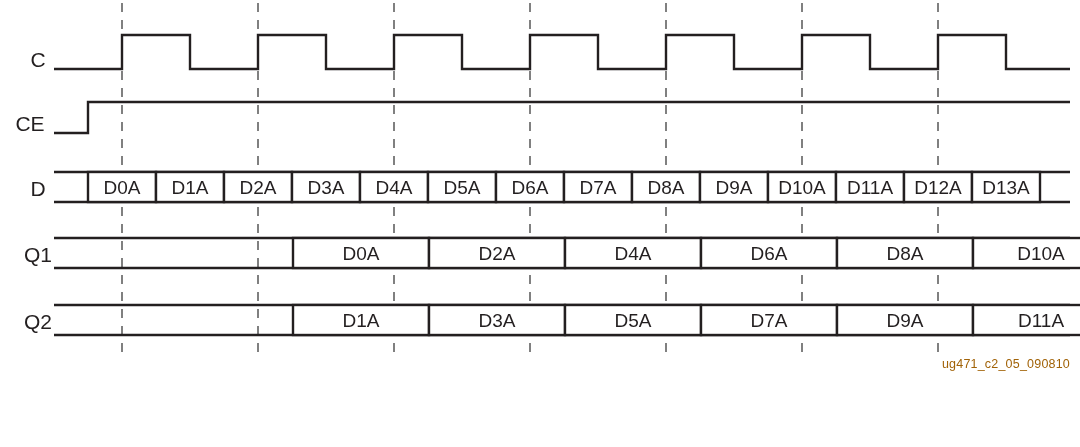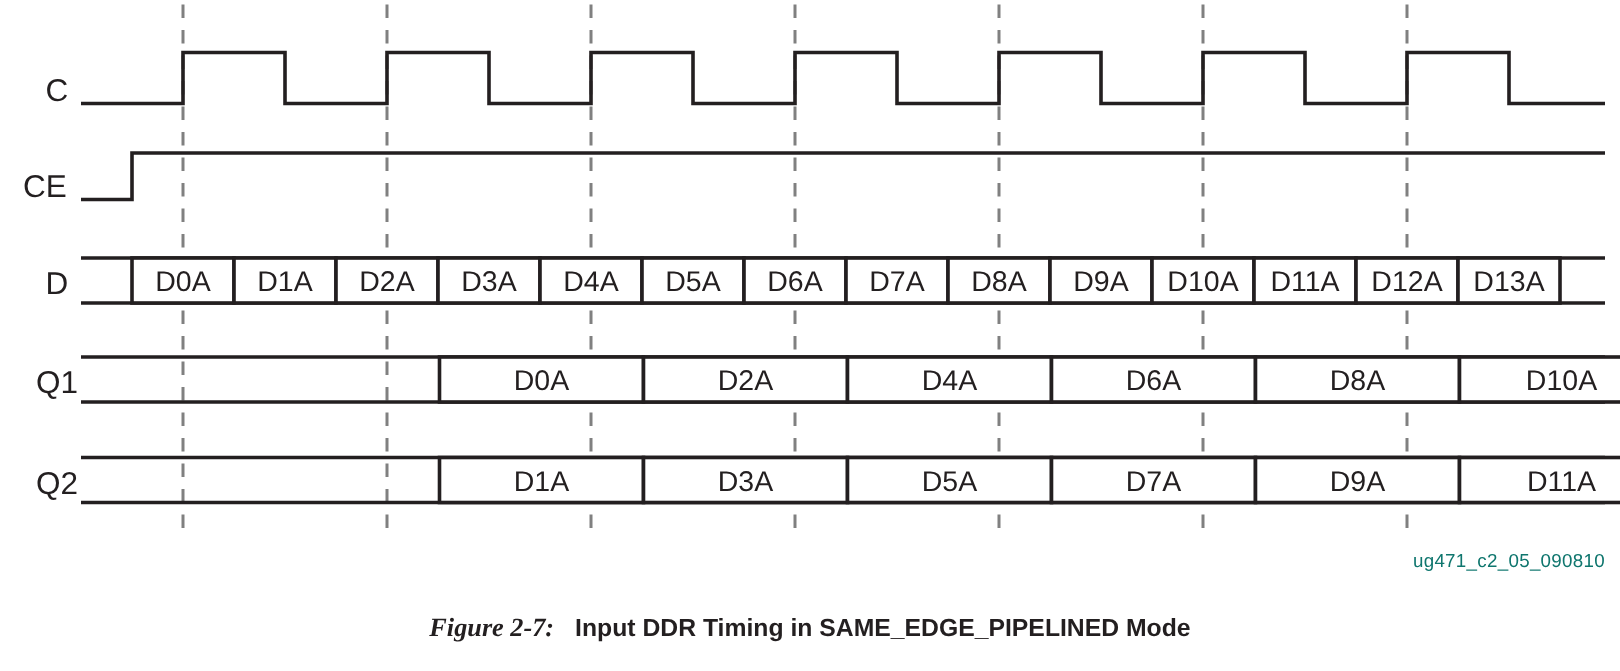--- a/index.html
+++ b/index.html
@@ -57,24 +57,24 @@
   }
   .gridline {
     stroke: #808080;
     stroke-width: 2;
     stroke-dasharray: 9 8;
     fill: none;
   }
   .source-id {
     position: absolute;
     right: 10px;
-    top: 367px;
+    top: 357px;
     font-family: "Liberation Sans", sans-serif;
     font-size: 12.5px;
-    color: #0f766e;
+    color: #a16207;
     letter-spacing: 0.2px;
     white-space: nowrap;
   }
   .caption {
     position: absolute;
     left: 0;
     top: 408px;
     width: 1080px;
     text-align: center;
     font-size: 16.5px;
@@ -190,17 +190,14 @@
         <rect class="cellbox" x="837" y="305" width="136" height="30"></rect>
         <text class="cell-text" x="905" y="327" text-anchor="middle">D9A</text>
         <rect class="cellbox" x="973" y="305" width="136" height="30"></rect>
         <text class="cell-text" x="1041" y="327" text-anchor="middle">D11A</text>
       </g>
 
   </svg>
 
   <div class="source-id">ug471_c2_05_090810</div>
 
-  <div class="caption">
-    <span class="cap-num">Figure 2-7:</span><span class="cap-title">Input DDR Timing in SAME_EDGE_PIPELINED Mode</span>
-  </div>
 
 </div>
 
 </body></html>

